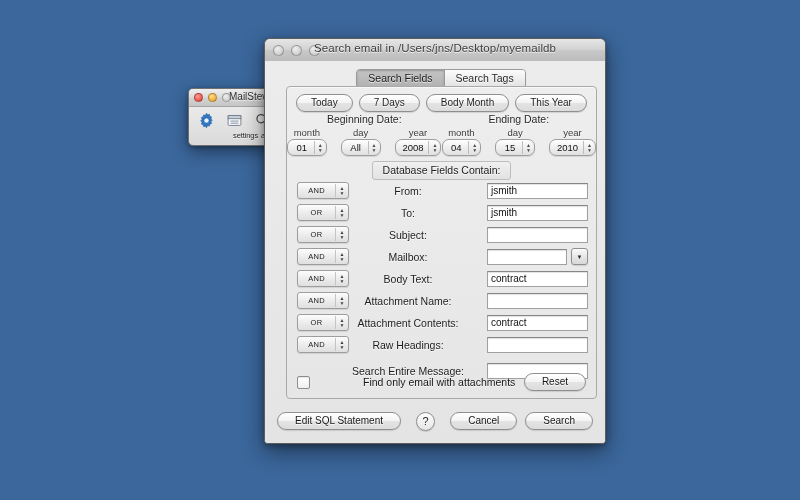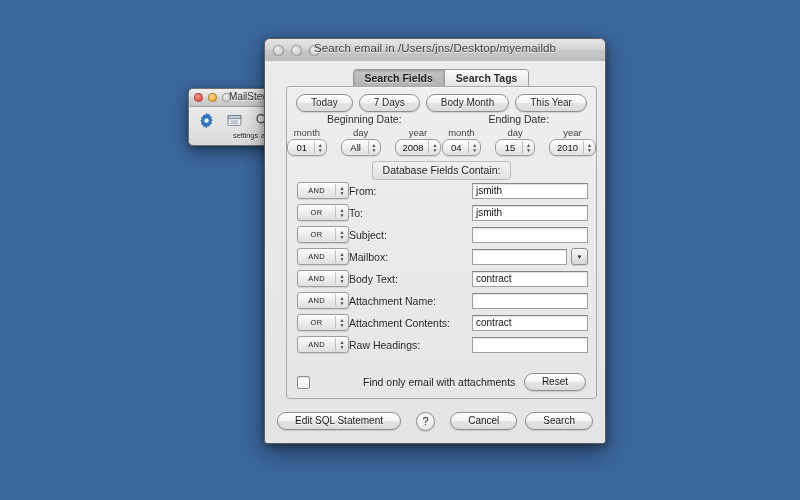--- a/index.html
+++ b/index.html
@@ -53,21 +53,21 @@
     letter-spacing: 0.1px;
   }
   .win-body {
     position: absolute; top: 22px; left: 0; right: 0; bottom: 0;
     background: linear-gradient(to bottom, #ececec, #e4e4e4);
   }
 
   
   .tabbar {
     position: absolute; top: 7px; left: 12px; right: 0;
-    text-align: center; height: 19px; font-weight: bold;
+    text-align: center; height: 19px;
   }
   .tabs {
     display: inline-flex;
     border: 1px solid #9a9a9a;
     border-radius: 4px;
     overflow: hidden;
     box-shadow: 0 1px 1px rgba(0,0,0,0.12);
     background: #dcdcdc;
   }
   .tab {
@@ -200,24 +200,24 @@
     border-left: 1px solid #c4c4c4;
     display: flex; flex-direction: column;
     align-items: center; justify-content: center;
     gap: 1px; color: #3f3f3f;
   }
   .popup .parrows span { display:block; font-size: 5px; line-height: 4px; }
 
   .fieldlabel {
     flex: none;
     width: 118px;
-    text-align: left;
+    text-align: center;
     font-size: 10.5px;
     color: #1c1c1c;
-    padding-right: 5px;
+    padding-right: 20px;
     text-shadow: 0 1px 0 rgba(255,255,255,0.8);
     white-space: nowrap;
   }
   .textfield {
     flex: 1;
     height: 14px;
     background: #ffffff;
     border: 1px solid #a0a0a0;
     border-top-color: #868686;
     box-shadow: inset 0 1px 1px rgba(0,0,0,0.12);
@@ -619,20 +619,25 @@
               <div class="parrows">
                   <span>▲</span>
                   <span>▼</span>
                 </div>
             </div>
           </div>
           <div class="fieldlabel">Raw Headings:</div>
           <div class="textfield"></div>
         </div>
 
+        <div class="frow noboolean" style="margin-top:7px;">
+          <div class="boolbox"></div>
+          <div class="fieldlabel">Search Entire Message:</div>
+          <div class="textfield"></div>
+        </div>
 
       </div>
 
       <div class="panel-foot">
         <div class="checkline">
           <div class="checkbox"></div>
           <div class="clabel">Find only email with attachments</div>
         </div>
         <div class="capsule">Reset</div>
       </div>

